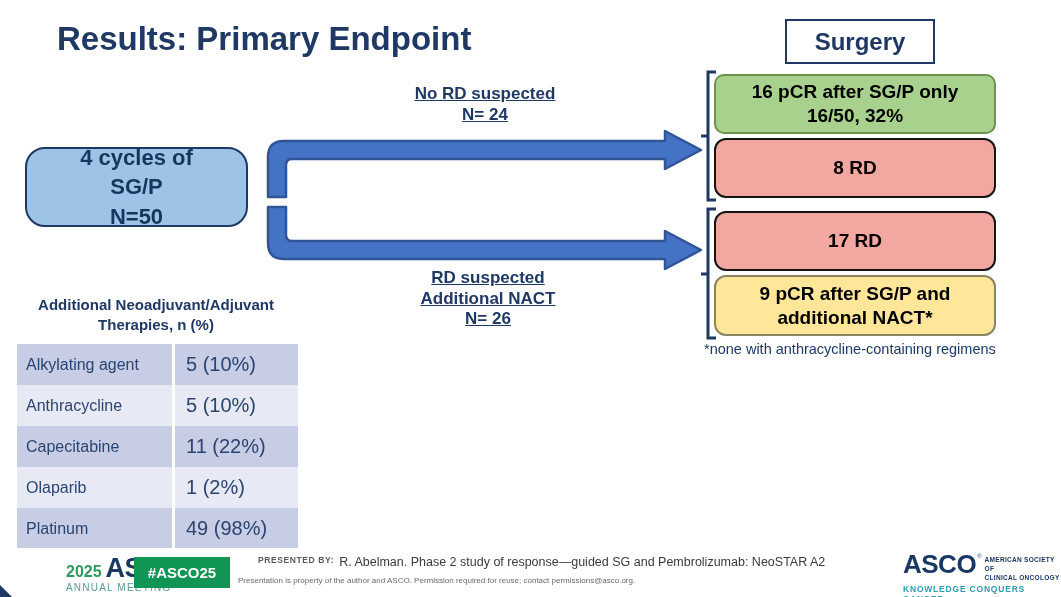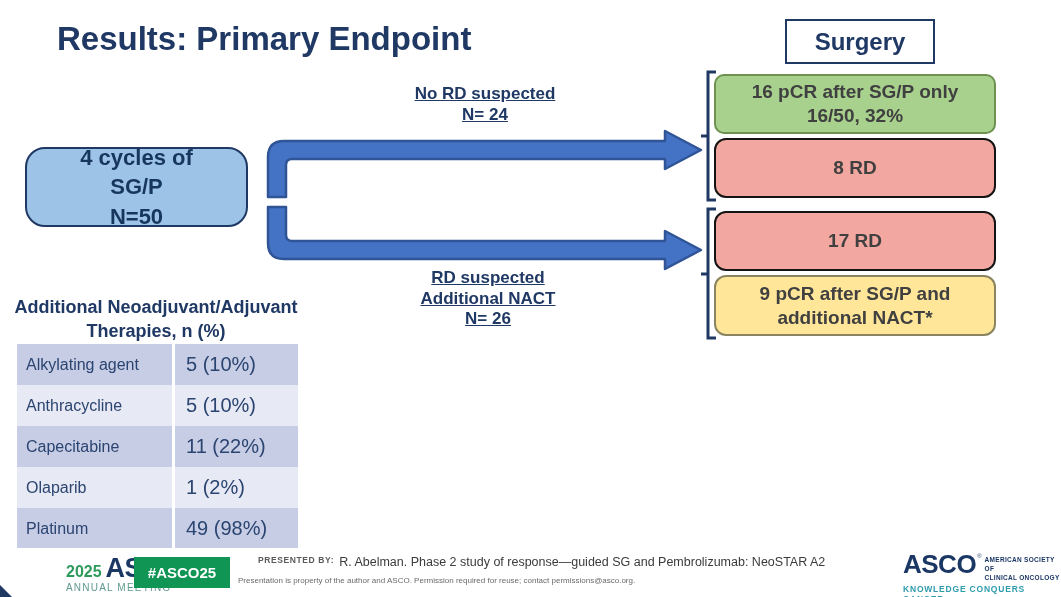--- a/index.html
+++ b/index.html
@@ -29,33 +29,33 @@
   }
   .path-label {
     text-align:center; font-weight:bold; color:#1F3864; font-size:17px; line-height:1.22;text-decoration:underline;
   }
   .label-top { left:355px; top:84px; width:260px; }
   .label-bottom { left:358px; top:268px; width:260px; }
 
   .outcome {
     left:714px; width:282px;
     display:flex; flex-direction:column; align-items:center; justify-content:center;
-    font-size:19px; font-weight:bold; color:#404040; line-height:1.25; text-align:center;
+    font-size:19px; font-weight:bold; color:#000000; line-height:1.25; text-align:center;
   }
   .box-green { top:74px; height:60px; background:#A9D18E; border:2px solid #6E9150; border-radius:10px; }
   .box-rd-top { top:138px; height:60px; background:#F2A7A0; border:2px solid #141414; border-radius:12px; }
   .box-rd-bottom { top:211px; height:60px; background:#F2A7A0; border:2px solid #141414; border-radius:12px; }
   .box-yellow { top:275px; height:61px; background:#FFE699; border:2px solid #8A8560; border-radius:12px; }
   .footnote {
     left:704px; top:341px; width:330px; font-size:14.5px; color:#1F3864;
   }
 
   .table-title {
     left:10px; top:295px; width:292px; text-align:center;
-    font-size:18px; font-weight:bold; color:#1F3864; line-height:1.35;
+    font-size:15px; font-weight:bold; color:#1F3864; line-height:1.35;
   }
   .therapy-table { left:17px; top:344px; width:281px; }
   .t-row { display:flex; height:41px; margin-bottom:0; }
   .t-row .cell-label {
     width:155px; margin-right:3px; display:flex; align-items:center;
     padding-left:9px; font-size:16px; color:#2B4470;
   }
   .t-row .cell-value {
     width:123px; display:flex; align-items:center;
     padding-left:11px; font-size:20px; color:#2B4470;
@@ -139,20 +139,21 @@
 
   <div class="abs outcome box-rd-bottom">
     <div>17 RD</div>
   </div>
 
   <div class="abs outcome box-yellow">
     <div>9 pCR after SG/P and</div>
     <div>additional NACT*</div>
   </div>
 
+  <div class="abs footnote">*none with anthracycline-containing regimens</div>
 
   <div class="abs table-title">
     <div>Additional Neoadjuvant/Adjuvant</div>
     <div>Therapies, n (%)</div>
   </div>
 
   <div class="abs therapy-table">
     <div class="t-row dark">
       <div class="cell-label">Alkylating agent</div>
       <div class="cell-value">5 (10%)</div>

